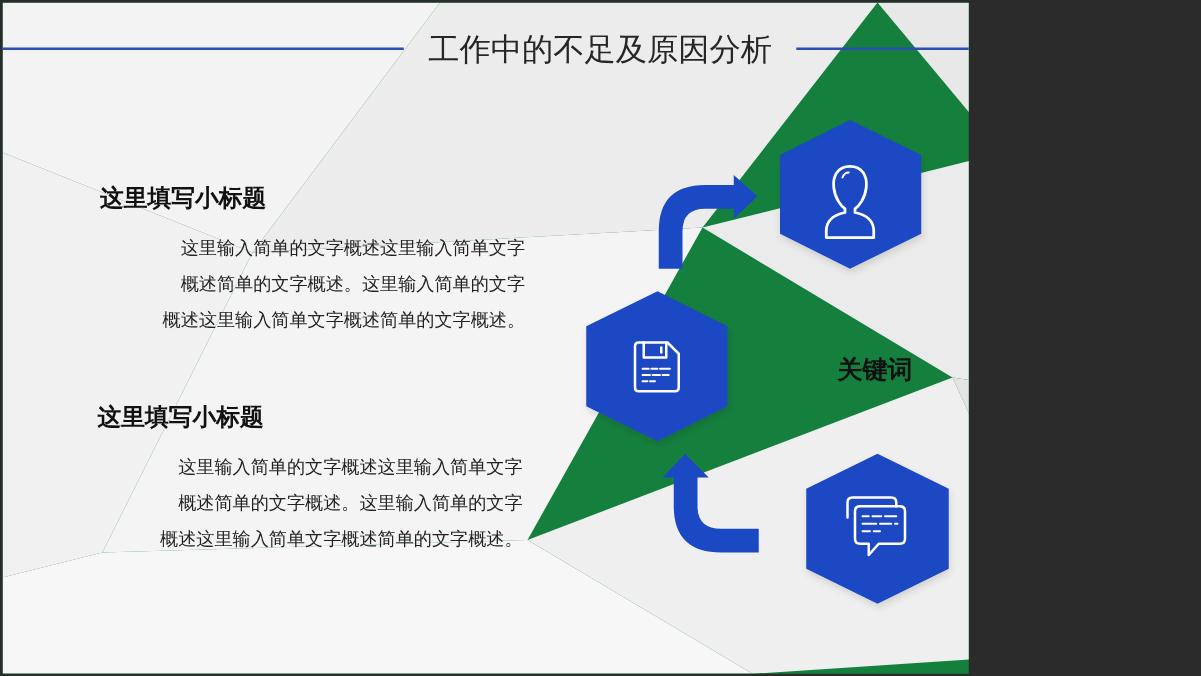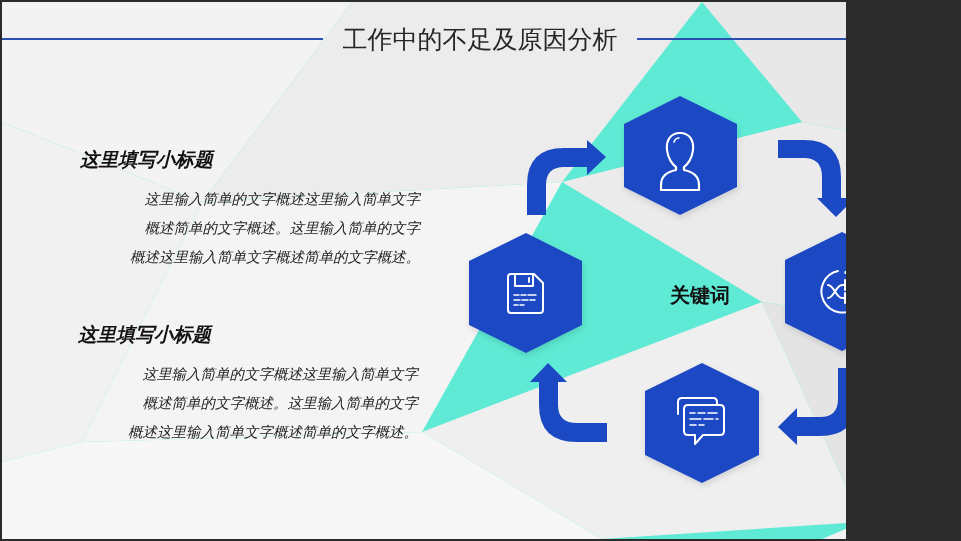--- a/index.html
+++ b/index.html
@@ -3,41 +3,41 @@
 <meta charset="utf-8">
 <style>
   html, body { margin: 0; padding: 0; }
   body {
     width: 961px; height: 541px; overflow: hidden;
     font-family: "DejaVu Sans", "Liberation Sans", sans-serif;
     background: #2b2b2b;
   }
   .slide {
     position: absolute; left: 2px; top: 2px;
-    width: 844px; height: 537px;
-    background: #5eead4;
+    width: 773px; height: 537px;
+    background: #15803d;
     overflow: hidden;
   }
   .bg-svg { position: absolute; left: 0; top: 0; width: 957px; height: 537px; }
 
   .title-line {
     position: absolute; top: 36px; height: 2px;
     background: #2a4fb0;
   }
   .title-line.left { left: 0; width: 321px; }
   .title-line.right { left: 635px; width: 322px; }
   .title {
     position: absolute; left: 326px; top: 22px; width: 304px;
     text-align: center;
     font-size: 25px; line-height: 32px; color: #262626;
     letter-spacing: 0px;
     white-space: nowrap;
   }
 
-  .block { position: absolute; width: 340px; font-style: italic; }
+  .block { position: absolute; width: 340px; }
   .block .subtitle {
     font-size: 19px; font-weight: bold; color: #111;
     line-height: 26px; margin: 0 0 13px 0;
     white-space: nowrap;
   }
   .block .desc {
     font-size: 14.5px; color: #222; line-height: 29px;
     margin: 0;
   }
   .block .desc span { display: block; white-space: nowrap; text-align: right; }

